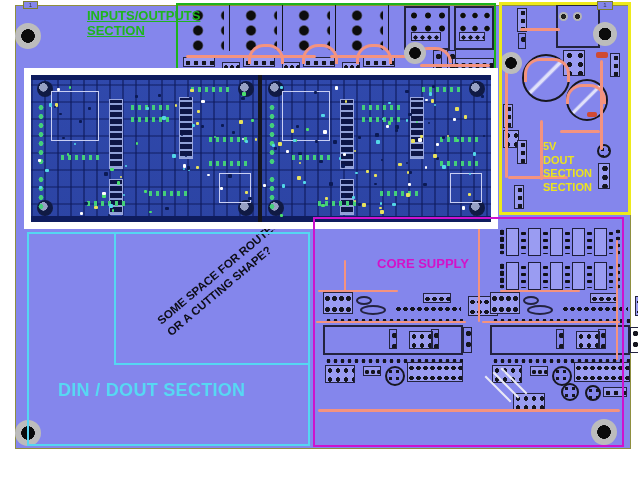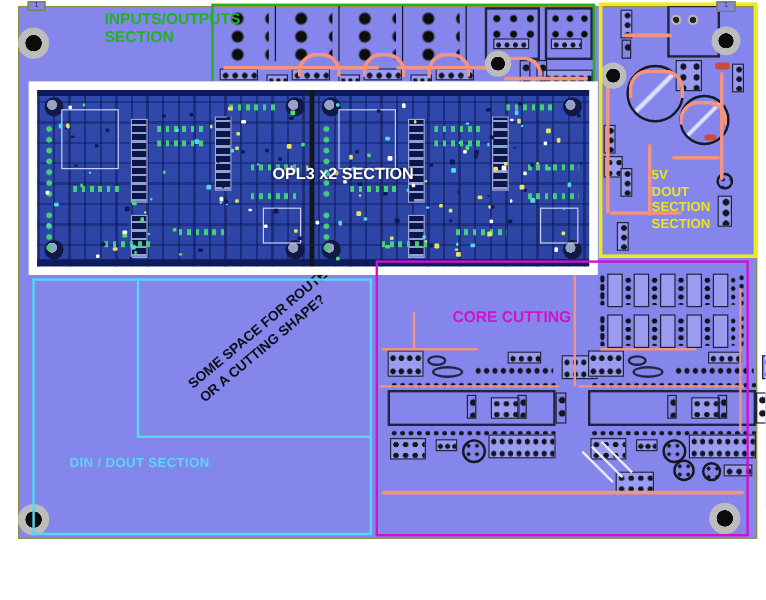--- a/index.html
+++ b/index.html
@@ -11,26 +11,26 @@
        text-align:center;z-index:8;}
   
   .boxgreen{left:176px;top:3px;width:320px;height:69px;border:2px solid #1cb41c;z-index:5;}
   .boxyellow{left:499px;top:2px;width:132px;height:213px;border:3px solid #eeea1b;z-index:5;}
   .boxwhite{left:24px;top:68px;width:474px;height:161px;border:3px solid #ffffff;background:#ffffff;z-index:6;}
   .boxcyan{left:27px;top:232px;width:283px;height:214px;border:2px solid #55d6f2;z-index:4;}
   .cyanline{background:#55d6f2;z-index:4;}
   .boxmagenta{left:313px;top:217px;width:311px;height:230px;border:2px solid #ce12ce;z-index:7;}
   
   .lbl{z-index:9;font-weight:700;white-space:nowrap;}
-  .lbl-green{left:87px;top:8px;color:#1fb41f;font-size:13px;line-height:15px;}
+  .lbl-green{left:87px;top:8px;color:#1fb41f;font-size:13px;line-height:15px;text-decoration:underline;}
   .lbl-power{left:543px;top:140px;color:#ece31d;font-size:11px;line-height:13.5px;}
   .lbl-opl3{left:227px;top:137px;color:#ffffff;font-size:13.5px;font-weight:600;
             text-shadow:0 0 3px rgba(0,0,30,.8);}
   .lbl-core{left:377px;top:256px;color:#d312c9;font-size:13px;}
-  .lbl-din{left:58px;top:380px;color:#57d8f3;font-size:11px;font-weight:600;letter-spacing:.3px;}
+  .lbl-din{left:58px;top:380px;color:#57d8f3;font-size:18px;font-weight:600;letter-spacing:.3px;}
   .note{left:151px;top:277px;width:112px;color:#0d0d16;font-size:11.5px;line-height:15px;
         font-weight:700;text-align:center;transform:rotate(-40deg);z-index:3;white-space:nowrap;}
   
   .photo{left:4px;top:4px;right:4px;bottom:4px;
     background-image:
       repeating-linear-gradient(90deg, rgba(13,25,90,.55) 0 2px, transparent 2px 13px),
       repeating-linear-gradient(0deg, rgba(13,25,90,.45) 0 2px, transparent 2px 17px),
       linear-gradient(#3049ac,#2c44a4);
     overflow:hidden;}
   .photo::before{content:"";position:absolute;left:0;top:0;right:0;height:5px;background:#0e1c5e;}
@@ -420,21 +420,20 @@
   <div class="abs lbl lbl-green">
     <div>INPUTS/OUTPUTS</div>
     <div>SECTION</div>
   </div>
   <div class="abs lbl lbl-power">
     <div>5V</div>
     <div>DOUT</div>
     <div>SECTION</div>
     <div>SECTION</div>
   </div>
-  <div class="abs lbl lbl-opl3" style="z-index:9;">OPL3 x2 SECTION</div>
-  <div class="abs lbl lbl-core">CORE CUTTING</div>
+  <div class="abs lbl lbl-core">CORE SUPPLY</div>
   <div class="abs lbl lbl-din">DIN / DOUT SECTION</div>
 
   <div class="abs note">
     <div>SOME SPACE FOR ROUTES</div>
     <div>OR A CUTTING SHAPE?</div>
   </div>
 </div>
 
 </body></html>

